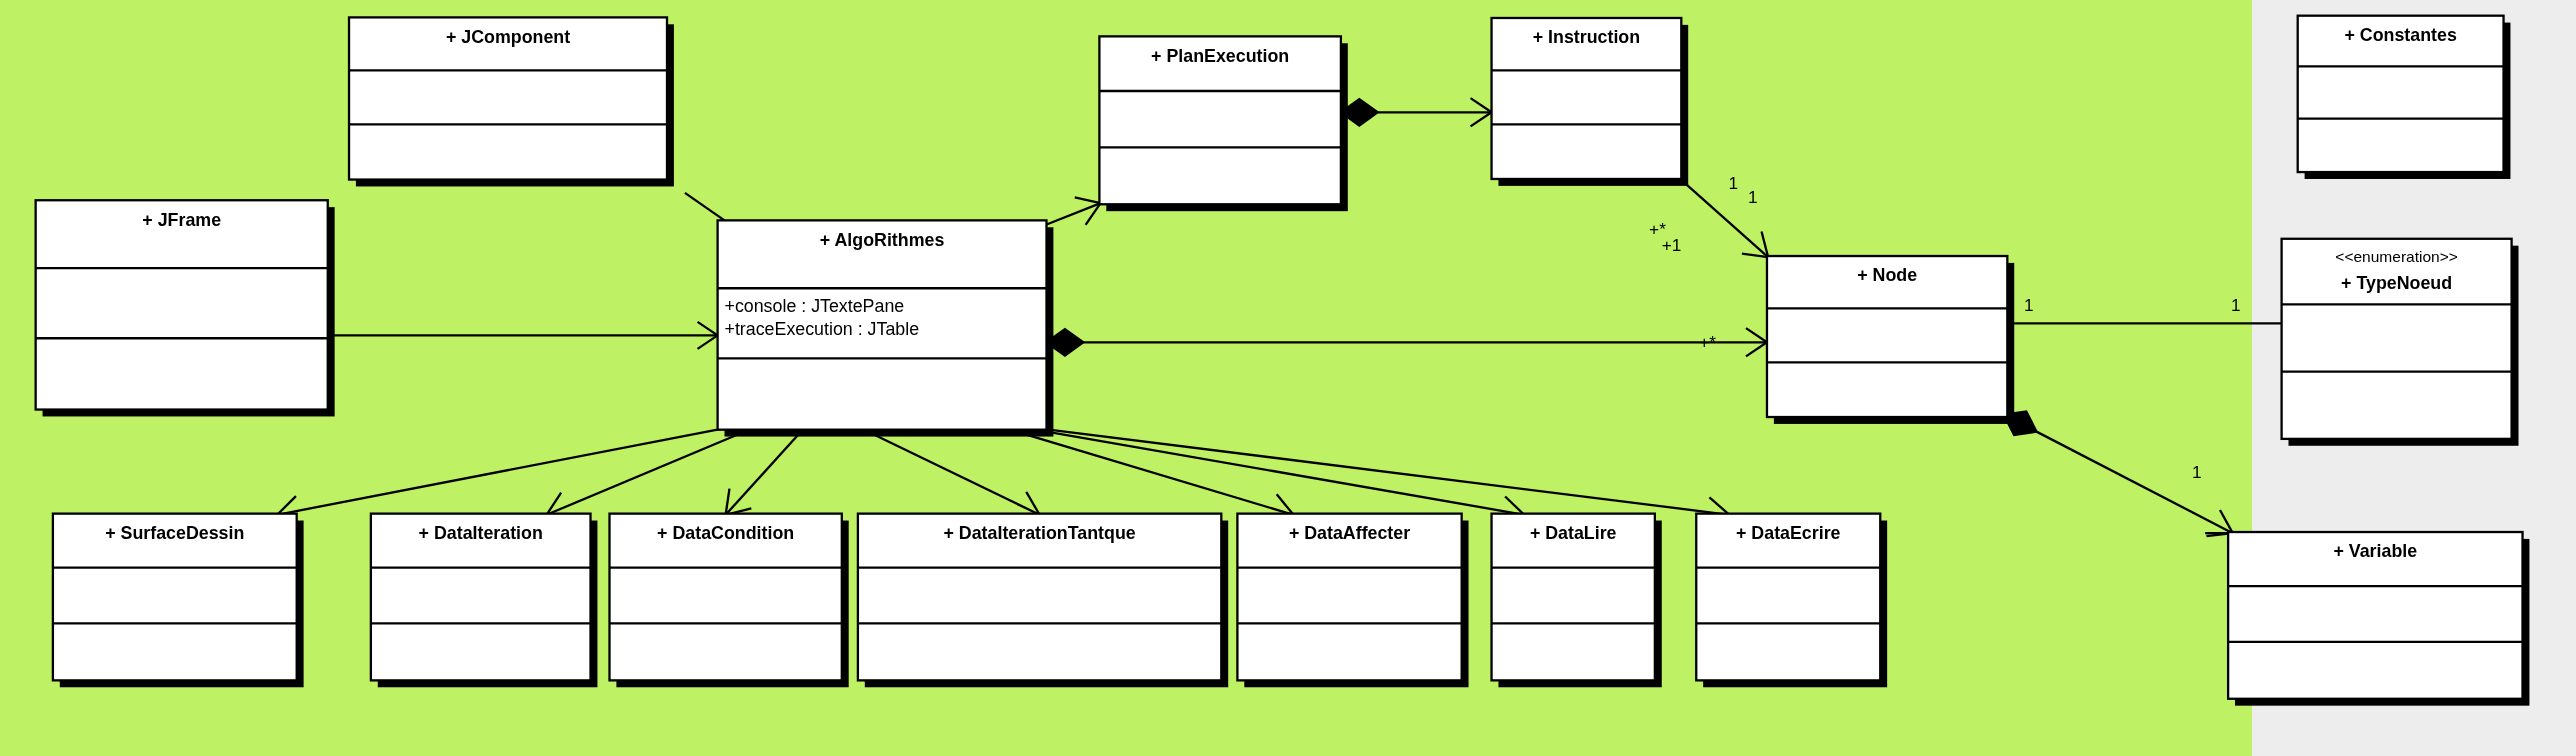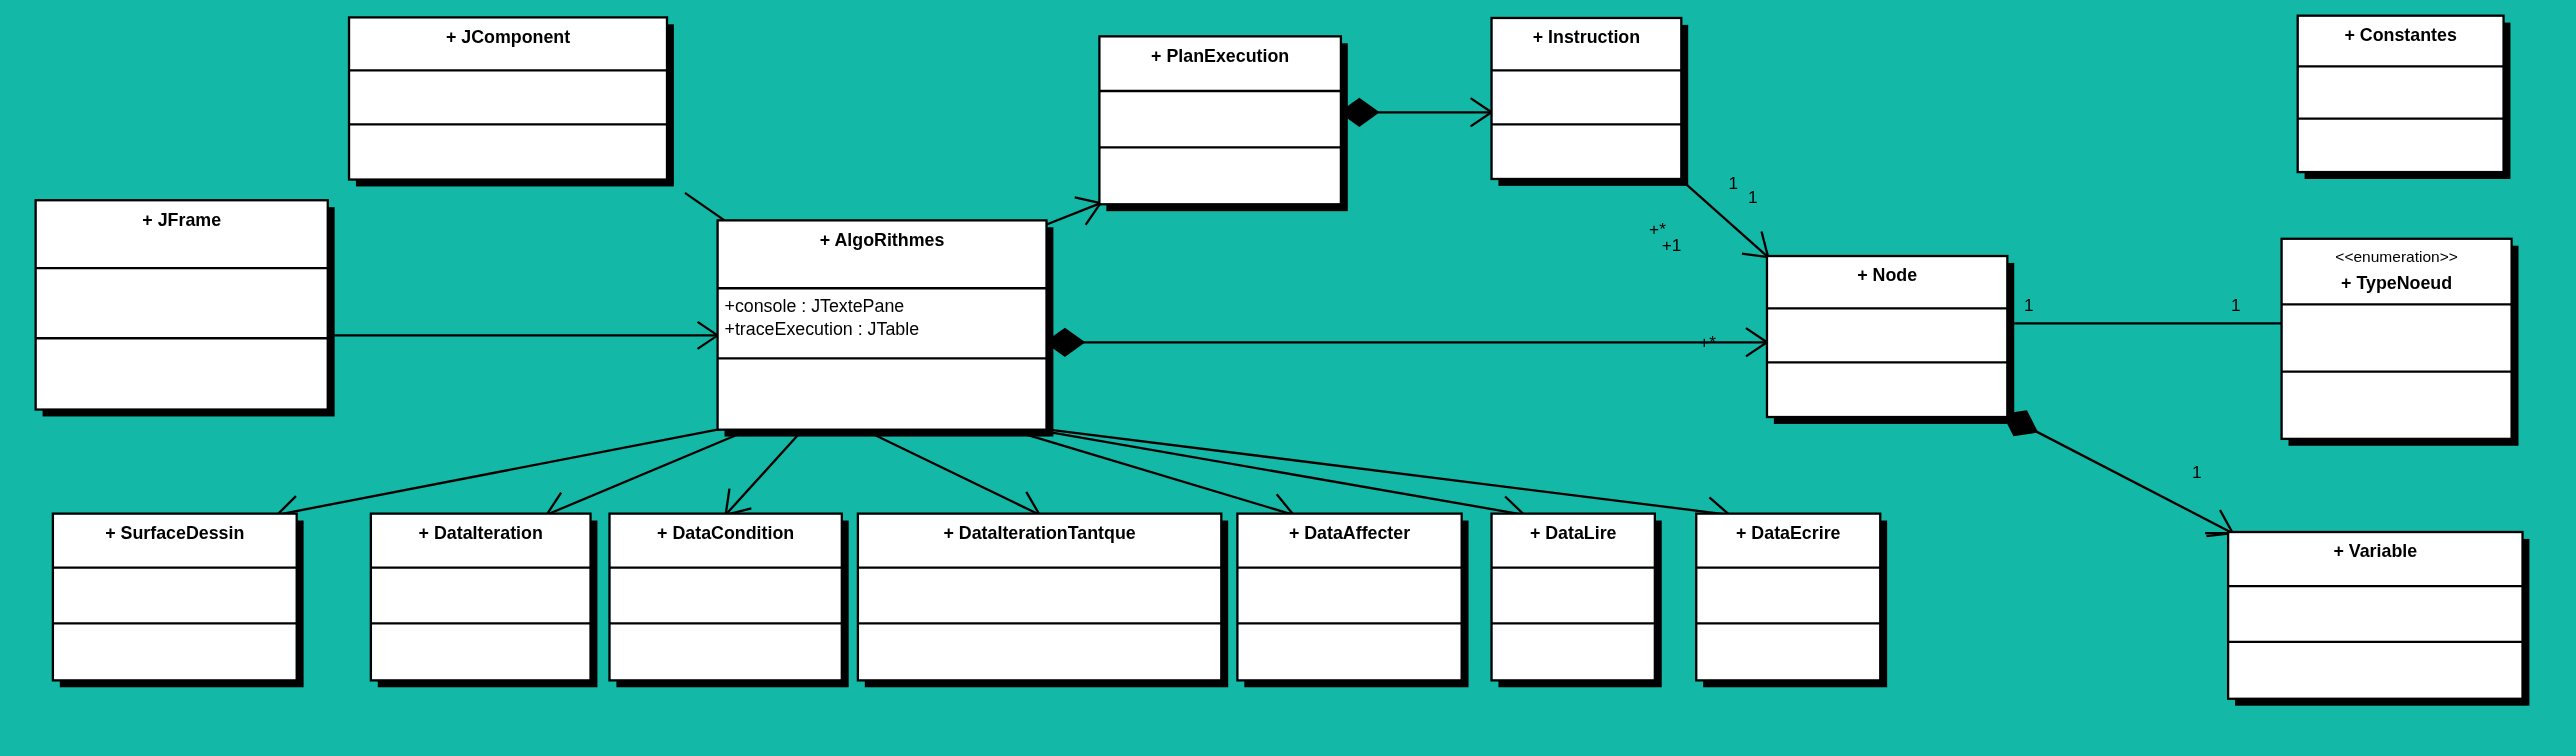--- a/index.html
+++ b/index.html
@@ -1,17 +1,17 @@
 <!DOCTYPE html>
 <html style="font-size:9.2px"><head>
 <meta charset="utf-8">
 <style>
   html,body{margin:0;padding:0;background:#ededed;}
   body{width:2576px;height:757px;overflow:hidden;font-family:"Liberation Sans",sans-serif;}
-  #diagram{position:absolute;left:0;top:0;width:2576px;height:757px;background:#14b8a6;}
+  #diagram{position:absolute;left:0;top:0;width:2252px;height:757px;background:#bef264;}
   svg{display:block;}
   .cls-name{font-family:"Liberation Sans",sans-serif;font-weight:bold;font-size:31px;fill:#000;text-anchor:middle;dominant-baseline:middle;}
   .cls-stereo{font-family:"Liberation Sans",sans-serif;font-weight:normal;font-size:27px;fill:#000;text-anchor:middle;dominant-baseline:middle;}
   .attr{font-family:"Liberation Sans",sans-serif;font-weight:normal;font-size:31px;fill:#000;text-anchor:start;dominant-baseline:middle;}
   .mult{font-family:"Liberation Sans",sans-serif;font-weight:normal;font-size:30px;fill:#000;text-anchor:start;dominant-baseline:middle;}
   .boxfill{fill:#ffffff;stroke:#000000;stroke-width:4;}
   .sep{stroke:#000000;stroke-width:4;}
   .shadow{fill:#000000;}
   .link{stroke:#000000;stroke-width:4;fill:none;}
   .headfill{fill:#000000;stroke:#000000;stroke-width:4;}

